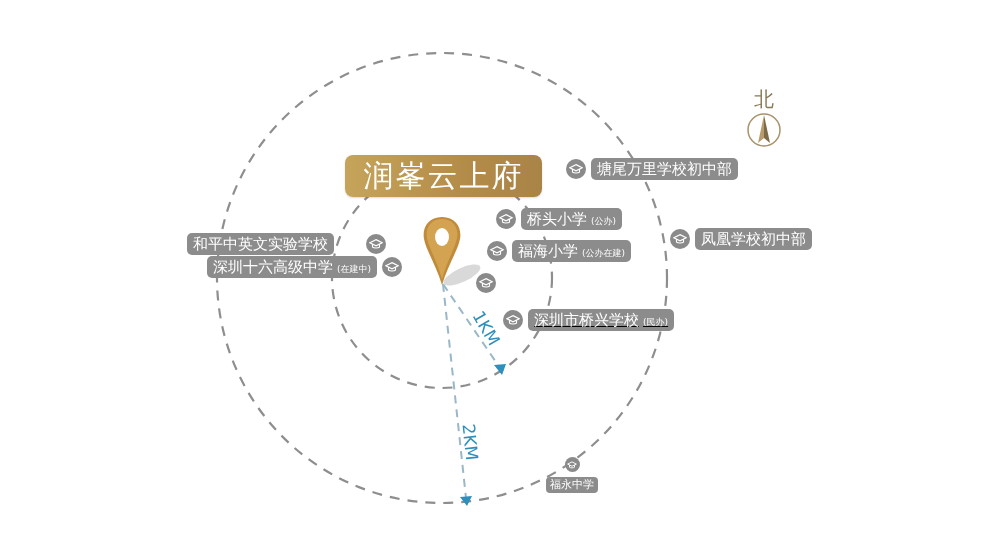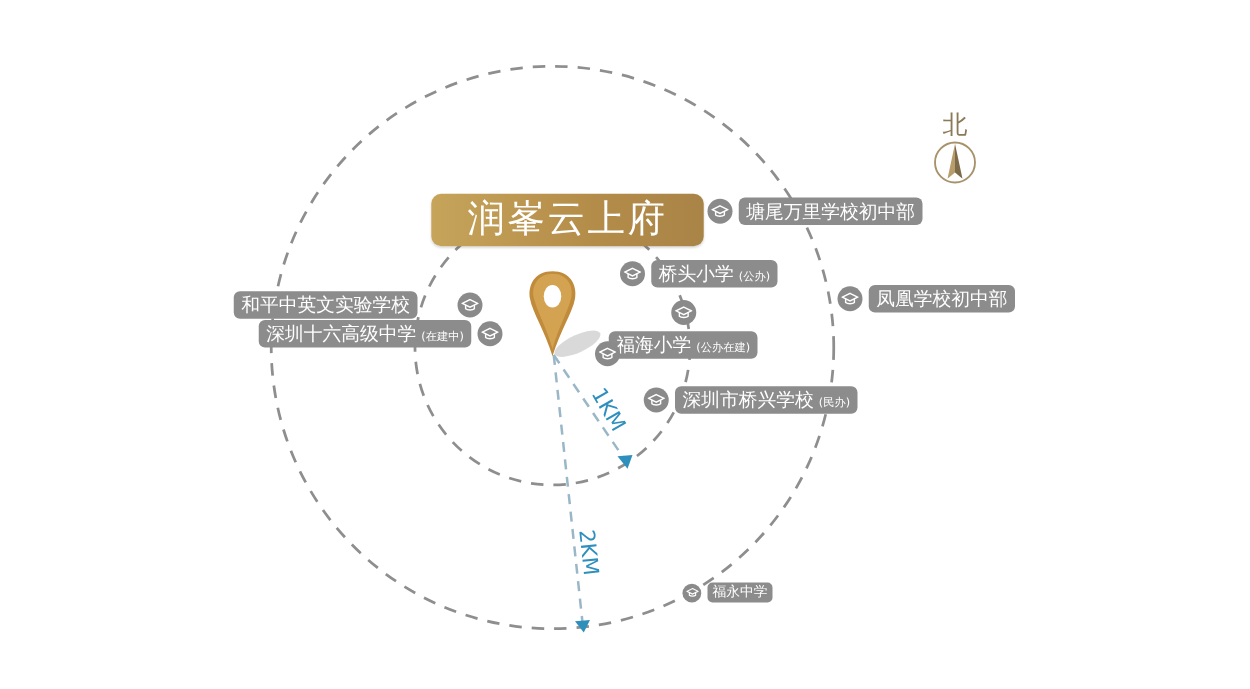--- a/index.html
+++ b/index.html
@@ -1,31 +1,31 @@
 <!DOCTYPE html>
 <html><head>
 <meta charset="utf-8">
 <style>
   html, body { margin:0; padding:0; }
   body { width:1000px; height:551px; background:#ffffff; position:relative; overflow:hidden;
          font-family: "DejaVu Sans", "Liberation Sans", sans-serif; }
   .map { position:absolute; left:0; top:0; width:1000px; height:551px; }
   svg.rings { position:absolute; left:0; top:0; }
-  .title-tag { position:absolute; left:345px; top:155px; width:218px; height:42px;
+  .title-tag { position:absolute; left:345px; top:155px; width:197px; height:42px;
     border-radius:8px; background:linear-gradient(90deg,#c6a45a,#b48c49 60%,#a98447);
     color:#fff; font-size:30px; line-height:42px; text-align:center; letter-spacing:2px;
     box-shadow:0 1px 2px rgba(0,0,0,0.15); }
   .poi { position:absolute; display:flex; align-items:center; gap:5px; height:22px; }
   .poi .icon { width:20px; height:20px; border-radius:50%; background:#8a8a8a;
     display:flex; align-items:center; justify-content:center; flex:0 0 auto; }
   .poi .icon svg { width:14px; height:14px; }
   .poi .label { background:#8c8c8c; color:#fff; font-size:15px; line-height:22px; height:22px;
     padding:0 6px; border-radius:5px; white-space:nowrap; }
   .poi .label .note { font-size:9px; margin-left:4px; }
-  .poi.small { height:34px; }
+  .poi.small { height:34px;flex-direction:column; }
   .poi.small .icon { width:15px; height:15px; }
   .poi.small .icon svg { width:10px; height:10px; }
   .poi.small .label { font-size:11px; line-height:16px; height:16px; padding:0 4px; border-radius:4px; }
   .dist { position:absolute; color:#2e8fbd; font-size:17px; }
   .north { position:absolute; left:746px; top:88px; width:36px; text-align:center; }
   .north .char { color:#8b7a57; font-size:20px; line-height:22px; }
   .pin { position:absolute; left:420px; top:215px; }
 </style>
 </head>
 <body>
@@ -81,40 +81,40 @@
   <div class="poi" style="left:496px; top:208px;">
     <span class="icon">
         <svg viewBox="0 0 16 16">
           <path d="M8 3 L15 6.5 L8 10 L1 6.5 Z" fill="none" stroke="#fff" stroke-width="1.3"></path>
           <path d="M4 8 V11.5 C5.5 13 10.5 13 12 11.5 V8" fill="none" stroke="#fff" stroke-width="1.3"></path>
         </svg>
       </span>
     <span class="label"><span>桥头小学</span><span class="note">(公办)</span></span>
   </div>
 
-  <div class="poi" style="left:487px; top:240px;flex-direction:column;">
+  <div class="poi" style="left:487px; top:240px;">
     <span class="icon">
         <svg viewBox="0 0 16 16">
           <path d="M8 3 L15 6.5 L8 10 L1 6.5 Z" fill="none" stroke="#fff" stroke-width="1.3"></path>
           <path d="M4 8 V11.5 C5.5 13 10.5 13 12 11.5 V8" fill="none" stroke="#fff" stroke-width="1.3"></path>
         </svg>
       </span>
     <span class="label"><span>福海小学</span><span class="note">(公办在建)</span></span>
   </div>
 
   <div class="poi" style="left:476px; top:272px;">
     <span class="icon">
         <svg viewBox="0 0 16 16">
           <path d="M8 3 L15 6.5 L8 10 L1 6.5 Z" fill="none" stroke="#fff" stroke-width="1.3"></path>
           <path d="M4 8 V11.5 C5.5 13 10.5 13 12 11.5 V8" fill="none" stroke="#fff" stroke-width="1.3"></path>
         </svg>
       </span>
   </div>
 
-  <div class="poi" style="left:515px; top:309px;">
+  <div class="poi" style="left:503px; top:309px;text-decoration:underline;">
     <span class="icon">
         <svg viewBox="0 0 16 16">
           <path d="M8 3 L15 6.5 L8 10 L1 6.5 Z" fill="none" stroke="#fff" stroke-width="1.3"></path>
           <path d="M4 8 V11.5 C5.5 13 10.5 13 12 11.5 V8" fill="none" stroke="#fff" stroke-width="1.3"></path>
         </svg>
       </span>
     <span class="label"><span>深圳市桥兴学校</span><span class="note">(民办)</span></span>
   </div>
 
   <div class="poi" style="left:670px; top:228px;justify-content:flex-end;">

